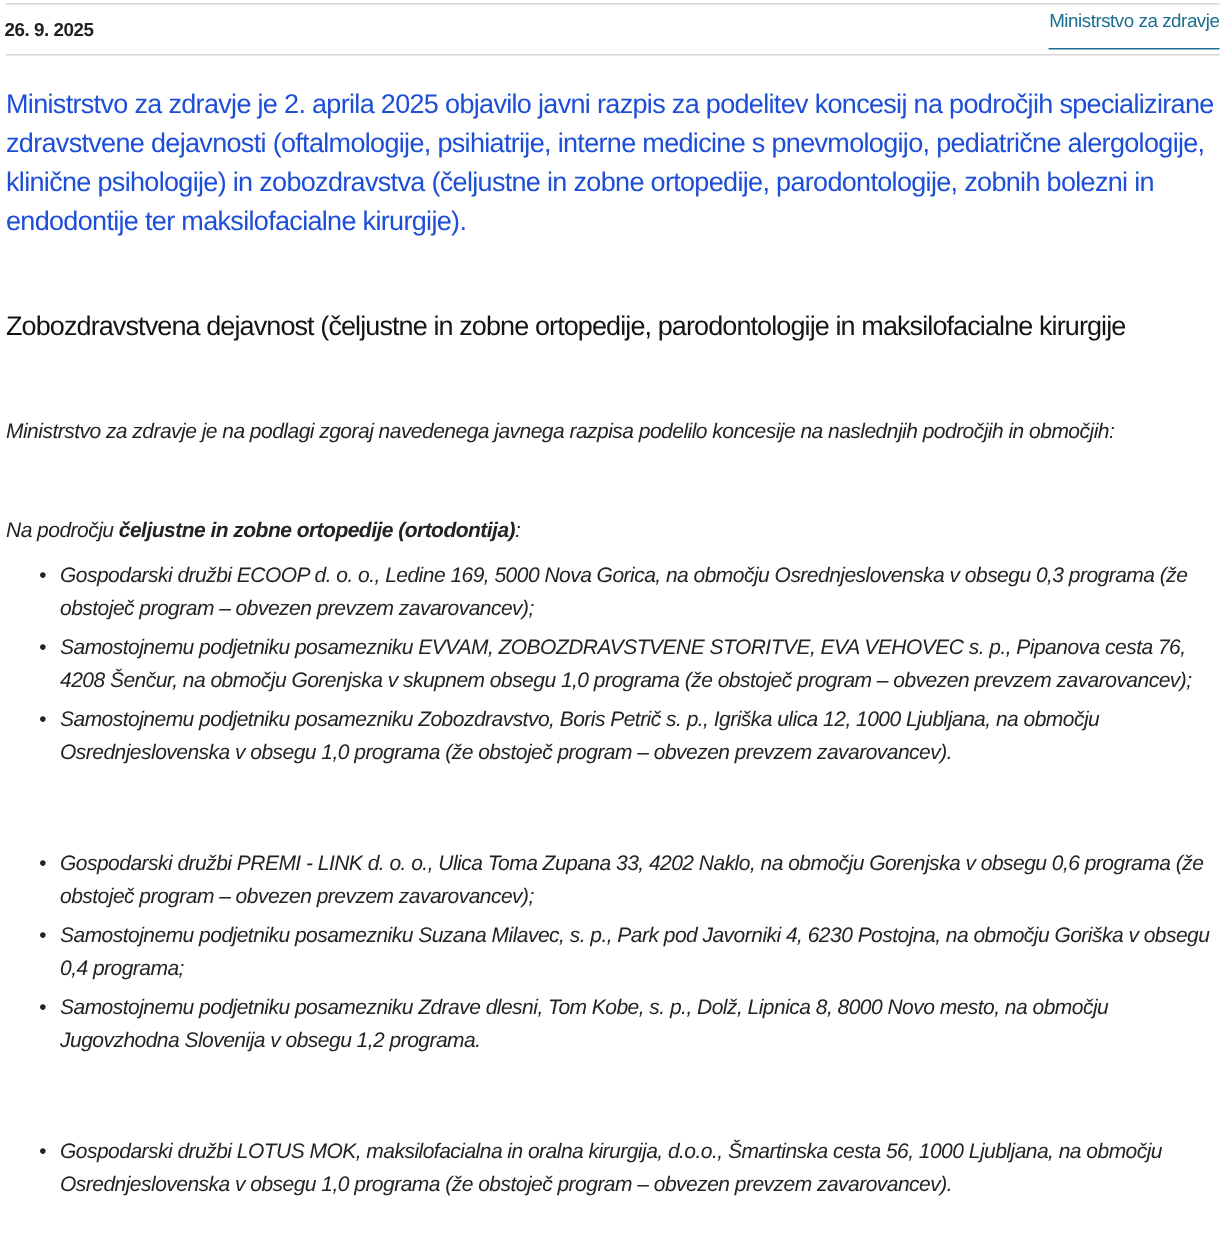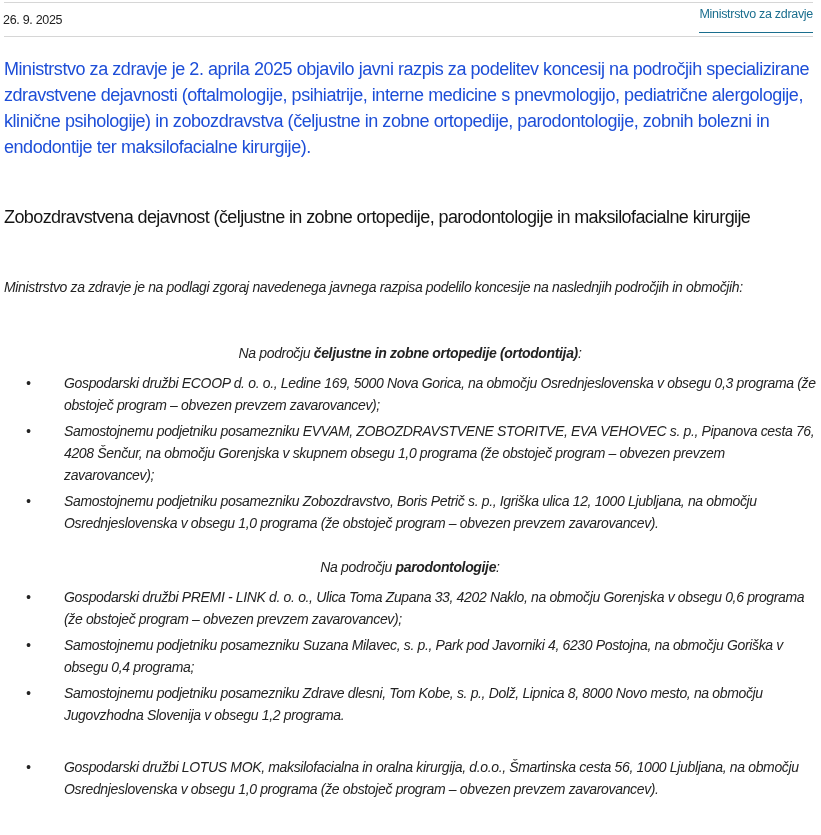--- a/index.html
+++ b/index.html
@@ -24,20 +24,21 @@
       border-bottom: 1px solid #d6d6d6;
       display: flex;
       align-items: center;
       justify-content: space-between;
       font-size: 12.5px;
       letter-spacing: -0.3px;
     }
     .meta-date {
       color: #222222;
       margin-left: -1px;
+      font-weight: bold;
     }
     .meta-link {
       color: #1a6e8e;
       text-decoration: none;
       border-bottom: 1px solid #1a6e8e;
       line-height: 14px;
       padding-bottom: 11px;
       margin-right: 0px;
       cursor: pointer;
     }
@@ -78,42 +79,40 @@
       width: 800px;
       margin: 0;
     }
     .group {
       position: absolute;
       left: 4px;
       width: 812px;
     }
     .group p {
       margin: 0;
-      text-align: center;
     }
     .group ul {
       margin: 8px 0 0 0;
       padding: 0 0 0 36px;
       list-style: none;
     }
     .group li {
       position: relative;
       margin: 0 0 4px 0;
       padding: 0;
     }
     .group li .bullet {
       position: absolute;
       left: -14px;
       top: 0;
       font-size: 14px;
       line-height: 22px;
     }
     .group li .item-text {
       display: block;
-      margin-left: 24px;
     }
     .g1 { top: 342px; }
     .g2 { top: 556px; }
     .g3 { top: 748px; }
     strong { font-weight: bold; }
   </style>
 </head>
 <body>
 
 <div class="meta-bar">
@@ -141,23 +140,20 @@
       <span class="item-text">Samostojnemu podjetniku posamezniku EVVAM, ZOBOZDRAVSTVENE STORITVE, EVA VEHOVEC s. p., Pipanova cesta 76, 4208 Šenčur, na območju Gorenjska v skupnem obsegu 1,0 programa (že obstoječ program – obvezen prevzem zavarovancev);</span>
     </li>
     <li>
       <span class="bullet">•</span>
       <span class="item-text">Samostojnemu podjetniku posamezniku Zobozdravstvo, Boris Petrič s. p., Igriška ulica 12, 1000 Ljubljana, na območju Osrednjeslovenska v obsegu 1,0 programa (že obstoječ program – obvezen prevzem zavarovancev).</span>
     </li>
   </ul>
 </div>
 
 <div class="group g2 body-text">
-  <p>
-    <span>Na področju </span><strong>parodontologije</strong><span>:</span>
-  </p>
   <ul>
     <li>
       <span class="bullet">•</span>
       <span class="item-text">Gospodarski družbi PREMI - LINK d. o. o., Ulica Toma Zupana 33, 4202 Naklo, na območju Gorenjska v obsegu 0,6 programa (že obstoječ program – obvezen prevzem zavarovancev);</span>
     </li>
     <li>
       <span class="bullet">•</span>
       <span class="item-text">Samostojnemu podjetniku posamezniku Suzana Milavec, s. p., Park pod Javorniki 4, 6230 Postojna, na območju Goriška v obsegu 0,4 programa;</span>
     </li>
     <li>

